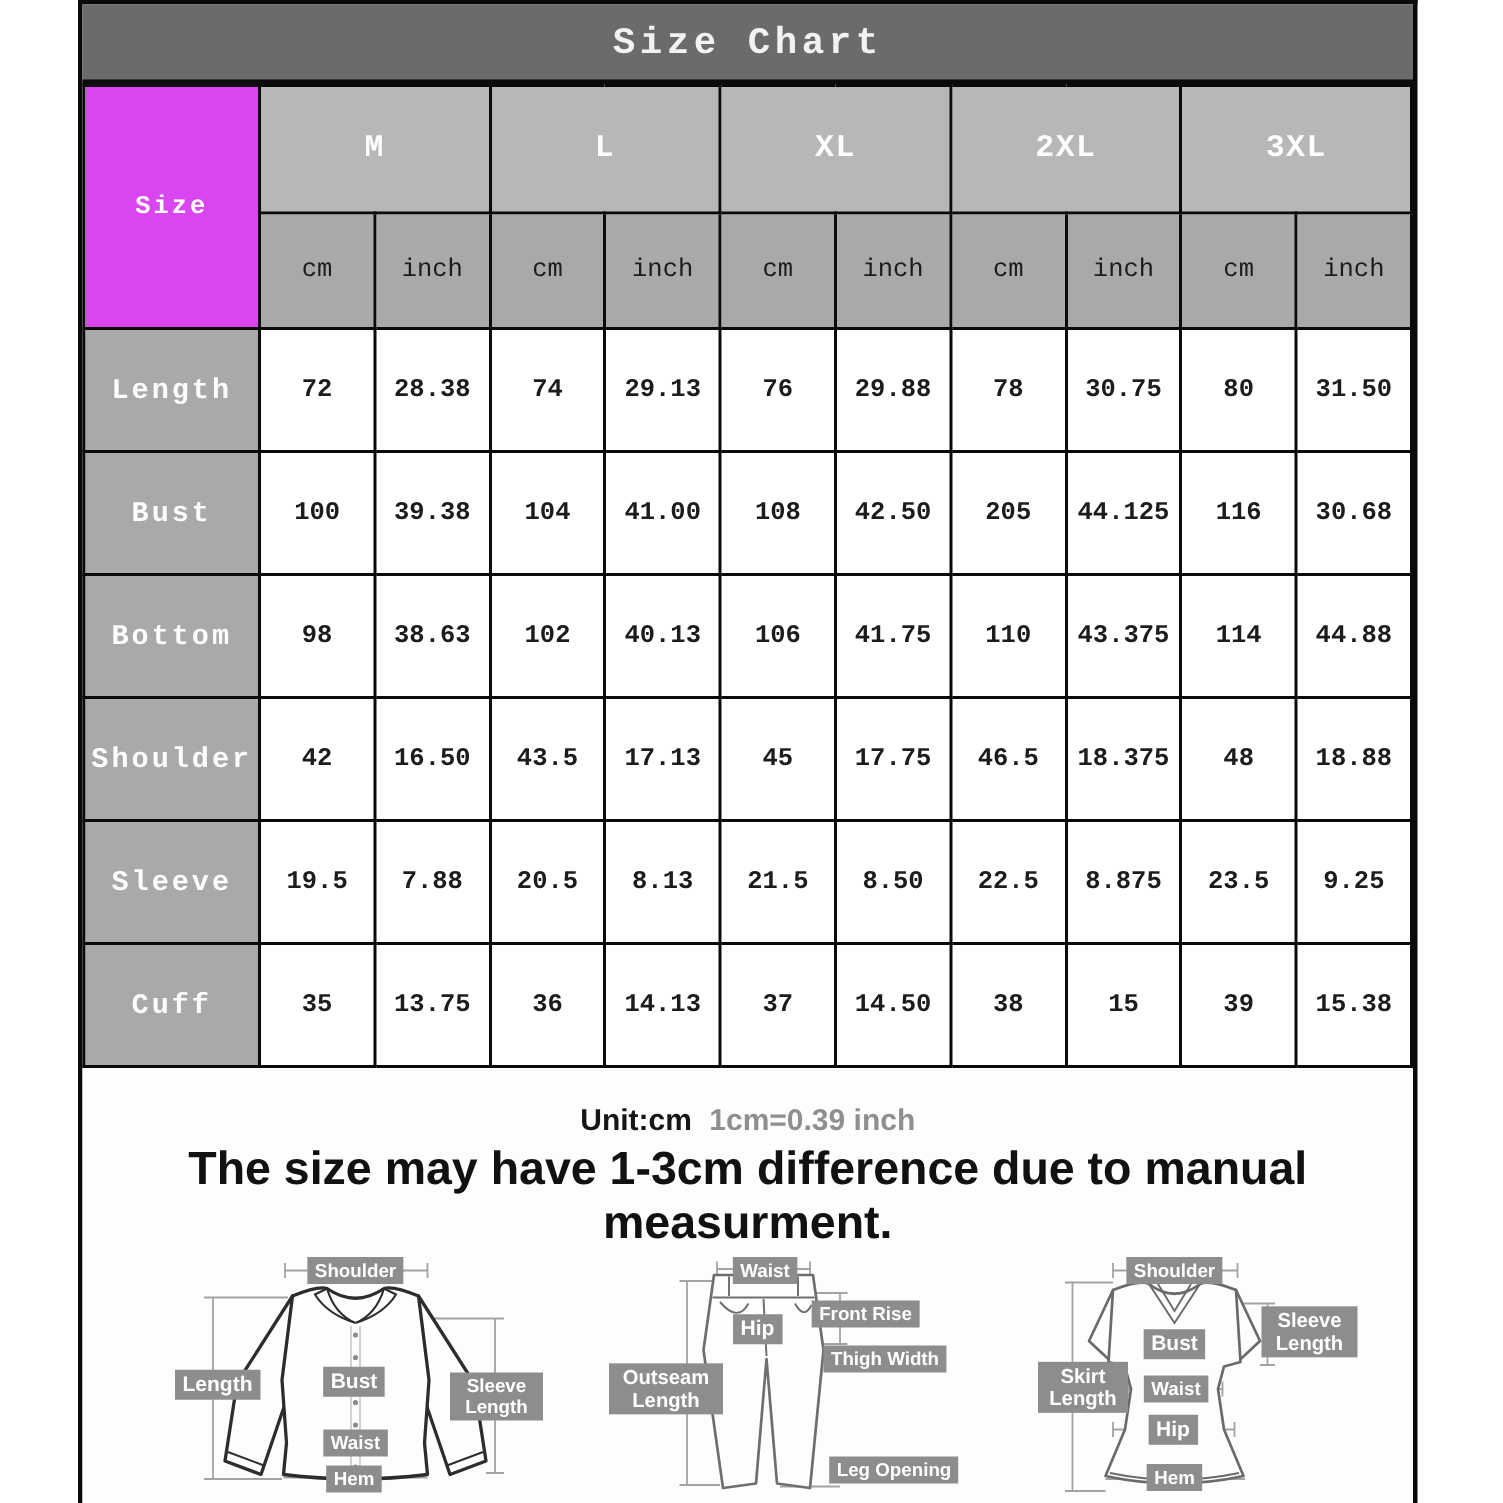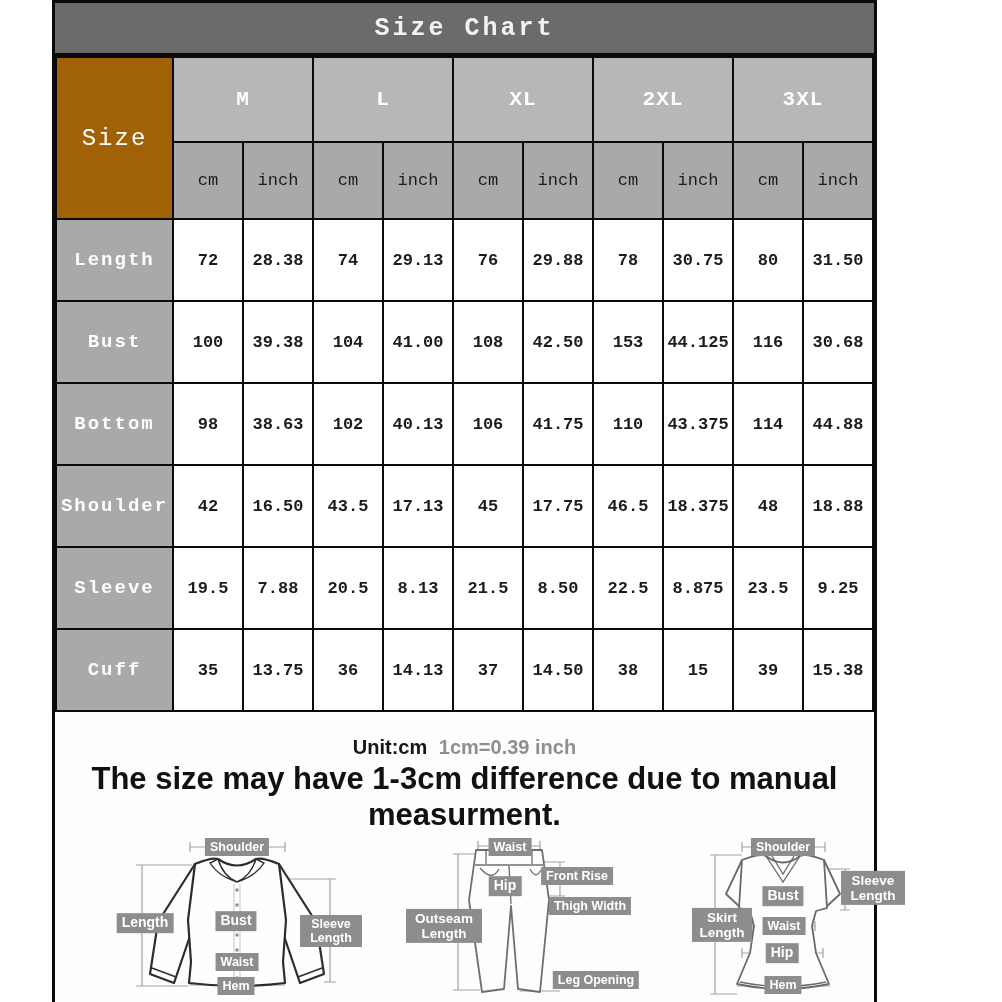--- a/index.html
+++ b/index.html
@@ -1,28 +1,28 @@
 <!DOCTYPE html>
 <html><head>
 <meta charset="utf-8">
 <style>
   html,body{margin:0;padding:0;background:#fff;}
   .canvas{position:relative;width:1002px;height:1002px;background:#fff;overflow:hidden;
           font-family:"Liberation Sans",sans-serif;}
-  .frame{position:absolute;left:52px;top:0;width:825px;height:1002px;box-sizing:border-box;
+  .frame{position:absolute;left:52px;top:0;width:893px;height:1002px;box-sizing:border-box;
          border-left:3px solid #0a0a0a;border-right:3px solid #0a0a0a;border-top:3px solid #0a0a0a;}
   .titlebar{height:50px;background:#6b6b6b;border-bottom:3px solid #0a0a0a;
             display:flex;align-items:center;justify-content:center;}
   .titlebar span{color:#f2f2f2;font-family:"Liberation Mono",monospace;font-weight:bold;
                  font-size:25px;letter-spacing:3px;}
   table.size-table{width:100%;border-collapse:collapse;table-layout:fixed;
                    font-family:"Liberation Mono",monospace;}
   table.size-table td,table.size-table th{border:2px solid #0a0a0a;text-align:center;
                    vertical-align:middle;padding:0;overflow:hidden;}
-  th.corner{background:#a16207;color:#fff;font-size:24px;font-weight:normal;letter-spacing:2px;}
+  th.corner{background:#d946ef;color:#fff;font-size:17px;font-weight:bold;letter-spacing:2px;}
   tr.size-row{height:85px;}
   th.sizeh{background:#b7b7b7;color:#fdfdfd;font-size:21px;font-weight:bold;letter-spacing:1px;}
   tr.unit-row{height:77px;}
   th.unith{background:#a9a9a9;color:#1c1c1c;font-size:17px;font-weight:normal;}
   tbody tr{height:82px;background:#fff;}
   th.rowlab{background:#a9a9a9;color:#fdfdfd;font-size:19px;font-weight:bold;letter-spacing:2px;}
   tbody td{color:#1c1c1c;font-size:17px;font-weight:bold;}
   .notes{position:relative;height:292px;background:#fdfdfd;}
   .unit-line{padding-top:24px;text-align:center;font-size:20px;font-weight:bold;}
   .unit-bold{color:#161616;}
@@ -101,21 +101,21 @@
           <td>31.50</td>
         </tr>
         <tr>
           <th class="rowlab">Bust</th>
           <td>100</td>
           <td>39.38</td>
           <td>104</td>
           <td>41.00</td>
           <td>108</td>
           <td>42.50</td>
-          <td>153</td>
+          <td>205</td>
           <td>44.125</td>
           <td>116</td>
           <td>30.68</td>
         </tr>
         <tr>
           <th class="rowlab">Bottom</th>
           <td>98</td>
           <td>38.63</td>
           <td>102</td>
           <td>40.13</td>

